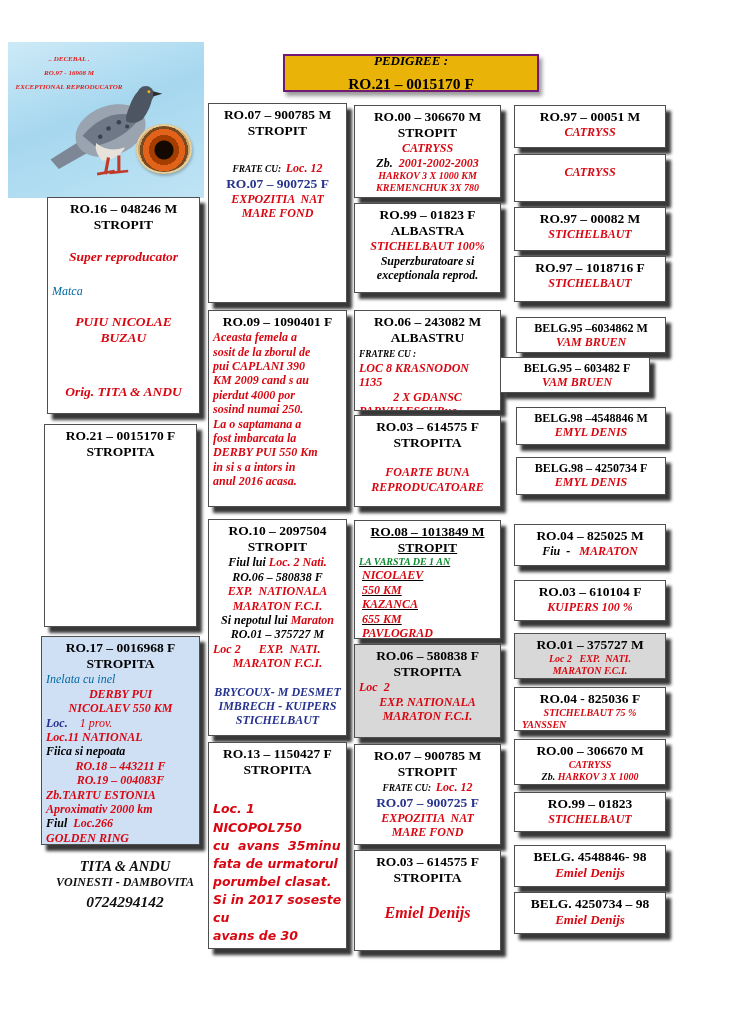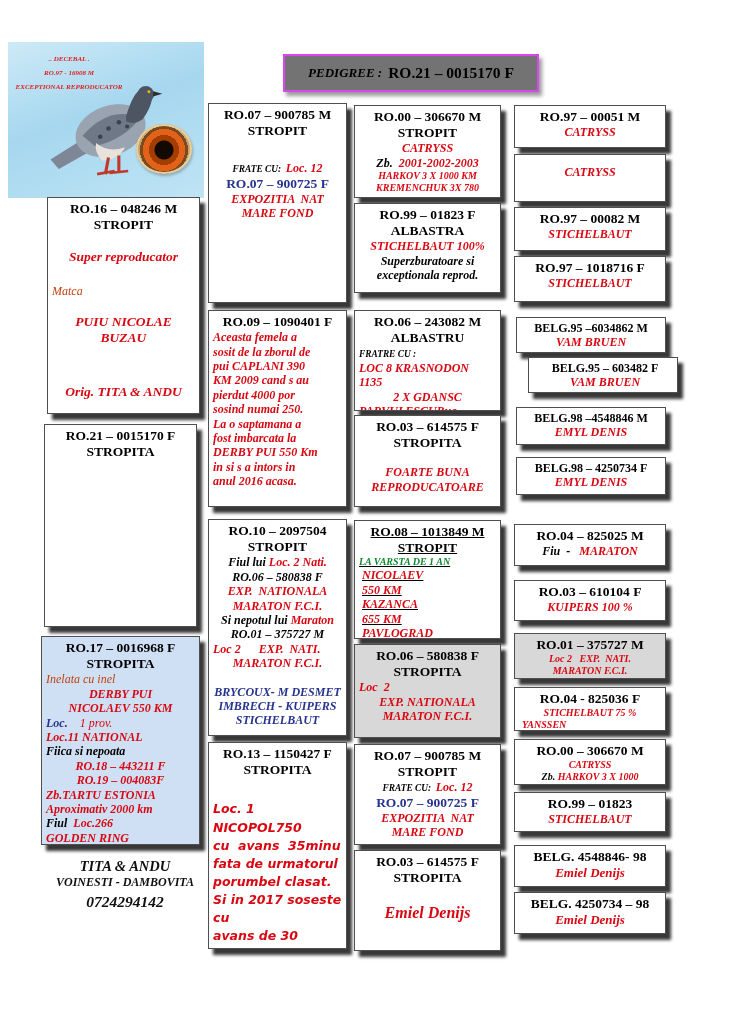--- a/index.html
+++ b/index.html
@@ -22,34 +22,34 @@
   .a-row span:last-child  { width:43%; }
 
   .sz-h  { font-size:13.5px; line-height:1.2; }
   .sz-b  { font-size:12px;   line-height:1.2; }
   .sz-sm { font-size:10px;   line-height:1.2; }
   .sz-md { font-size:13px;   line-height:1.3; }
   .sz-lg { font-size:16px;   line-height:1.35; }
 
   .s-kb   { color:#000; font-weight:bold; }
   .s-kbi  { color:#000; font-weight:bold; font-style:italic; }
-  .s-ki   { color:#c2410c; font-style:italic;text-align:right; }
+  .s-ki   { color:#0369a1; font-style:italic;text-align:right; }
   .s-ksi  { color:#000; font-weight:bold; font-style:italic; font-size:0.78em; }
   .s-rbi  { color:var(--red); font-weight:bold; font-style:italic; }
   .s-ri   { color:var(--red); font-style:italic; }
   .s-bb   { color:var(--blue); font-weight:bold; }
   .s-bbi  { color:var(--blue); font-weight:bold; font-style:italic; }
   .s-gbi  { color:var(--green); font-weight:bold; font-style:italic; }
   .s-rsans{ color:var(--red); font-weight:bold; font-style:italic;
             font-family:"DejaVu Sans", sans-serif; font-size:12.5px; line-height:1.45; }
 
   
   .title-box { position:absolute; left:283px; top:54px; width:252px; height:34px;
-               border:2px solid #d946ef; box-shadow:3px 4px 4px #9a9a9a; background:#737373;
-               display:flex; align-items:center; justify-content:center; gap:6px; }
+               border:2px solid #701a75; box-shadow:3px 4px 4px #9a9a9a; background:#eab308;
+               display:flex; align-items:center; justify-content:center; gap:6px;flex-direction:column; }
   .t-label { font-style:italic; font-weight:bold; font-size:13px; color:#000; }
   .t-value { font-weight:bold; font-size:15.5px; color:#000; }
 
   
   .photo { position:absolute; left:8px; top:42px; width:196px; height:156px;
            background:linear-gradient(160deg,#cdeaf7 0%, #a6d7ef 45%, #bfe4f4 100%);
            overflow:hidden; }
   .photo-caption { position:absolute; left:6px; top:10px; width:110px;
                    color:#e02020; font-size:7px; font-style:italic; font-weight:bold;
                    line-height:2.0; text-align:center; }
@@ -251,21 +251,21 @@
         <div class="line a-c sz-b"><span class="s-rbi">STICHELBAUT</span></div>
       </div>
       <div class="box" style="left: 514px; top: 256px; width: 152px; height: 46px;">
         <div class="line a-c sz-h"><span class="s-kb">RO.97 – 1018716 F</span></div>
         <div class="line a-c sz-b"><span class="s-rbi">STICHELBAUT</span></div>
       </div>
       <div class="box" style="left: 516px; top: 317px; width: 150px; height: 36px;">
         <div class="line a-c sz-b"><span class="s-kb">BELG.95 –6034862 M</span></div>
         <div class="line a-c sz-b"><span class="s-rbi">VAM BRUEN</span></div>
       </div>
-      <div class="box" style="left: 528px; top: 357px; width: 150px; height: 36px; padding-left: 8px;">
+      <div class="box" style="left: 500px; top: 357px; width: 150px; height: 36px; padding-left: 8px;">
         <div class="line a-c sz-b"><span class="s-kb">BELG.95 – 603482 F</span></div>
         <div class="line a-c sz-b"><span class="s-rbi">VAM BRUEN</span></div>
       </div>
       <div class="box" style="left: 516px; top: 407px; width: 150px; height: 38px;">
         <div class="line a-c sz-b"><span class="s-kb">BELG.98 –4548846 M</span></div>
         <div class="line a-c sz-b"><span class="s-rbi">EMYL DENIS</span></div>
       </div>
       <div class="box" style="left: 516px; top: 457px; width: 150px; height: 38px;">
         <div class="line a-c sz-b"><span class="s-kb">BELG.98 – 4250734 F</span></div>
         <div class="line a-c sz-b"><span class="s-rbi">EMYL DENIS</span></div>

